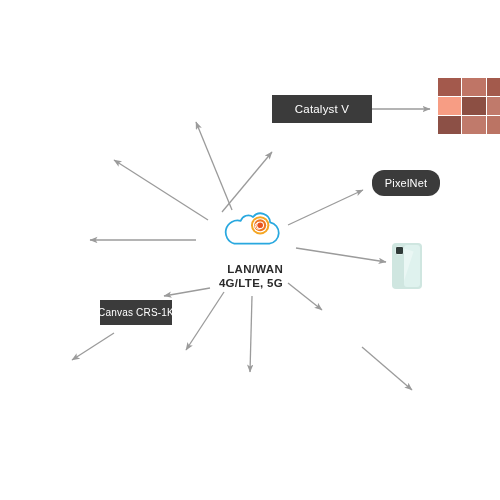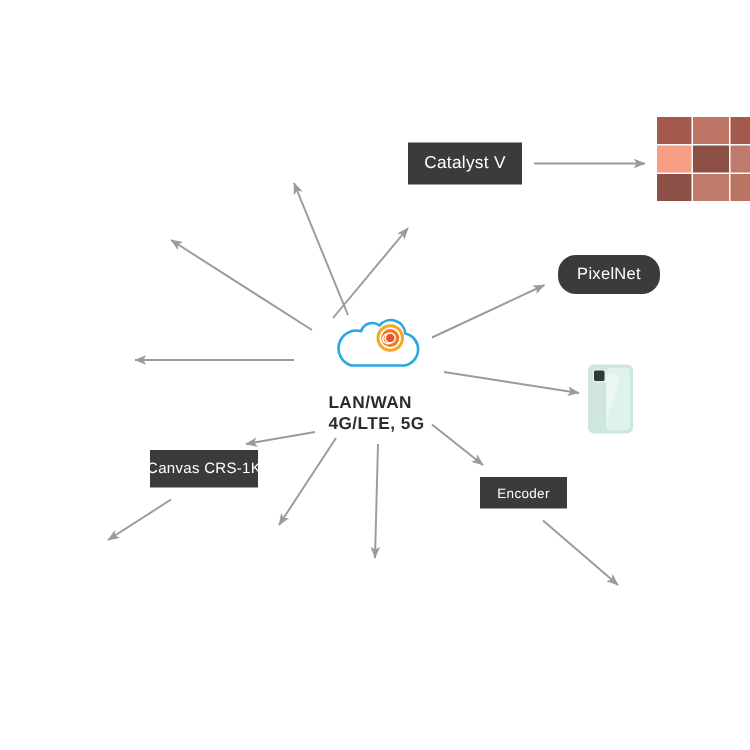--- a/index.html
+++ b/index.html
@@ -33,21 +33,21 @@
     font-size: 11px;
     letter-spacing: 0.2px;
     display: flex;
     align-items: center;
     justify-content: center;
     text-align: center;
     box-sizing: border-box;
     padding: 0 8px;
     white-space: nowrap;
   }
-  #node-catalyst { left: 272px; top: 95px;  width: 76px; height: 28px; font-size: 11.5px; }
+  #node-catalyst { left: 272px; top: 95px;  width: 100px; height: 28px; font-size: 11.5px; }
   #node-pixelnet { left: 372px; top: 170px; width: 68px; height: 26px; font-size: 11px; border-radius: 12px; }
   #node-canvas   { left: 100px; top: 300px; width: 72px; height: 25px; font-size: 10px; }
   #node-encoder  { left: 320px; top: 318px; width: 58px; height: 21px; font-size: 9px; }
 
   
   #hub {
     position: absolute;
     left: 196px;
     top: 212px;
     width: 110px;
@@ -56,21 +56,21 @@
     flex-direction: column;
     align-items: center;
   }
   #hub-cloud-icon { width: 72px; height: 42px; }
   #hub-label {
     margin-top: 15px;
     font-size: 11.5px;
     font-weight: bold;
     color: #2b2b2b;
     line-height: 14px;
-    text-align: left;
+    text-align: right;
     letter-spacing: 0.3px;
   }
   #hub-label .l2 { display: block; }
 
   
   #video-wall {
     position: absolute;
     left: 438px;
     top: 78px;
     width: 72px;
@@ -181,21 +181,20 @@
     </svg>
     <div id="hub-label">
       <span>LAN/WAN</span>
       <span class="l2">4G/LTE, 5G</span>
     </div>
   </div>
 
   <div class="node-box" id="node-catalyst">Catalyst V</div>
   <div class="node-box" id="node-pixelnet">PixelNet</div>
   <div class="node-box" id="node-canvas">Canvas CRS-1K</div>
-  <div class="node-box" id="node-encoder">Encoder</div>
 
   <div id="video-wall">
     <div class="tile" style="background:#a3594c"></div>
     <div class="tile" style="background:#bf7566"></div>
     <div class="tile" style="background:#a35a4c"></div>
     <div class="tile" style="background:#f79d84"></div>
     <div class="tile" style="background:#8c4f43"></div>
     <div class="tile" style="background:#c07a6b"></div>
     <div class="tile" style="background:#8c5046"></div>
     <div class="tile" style="background:#c07a6b"></div>

